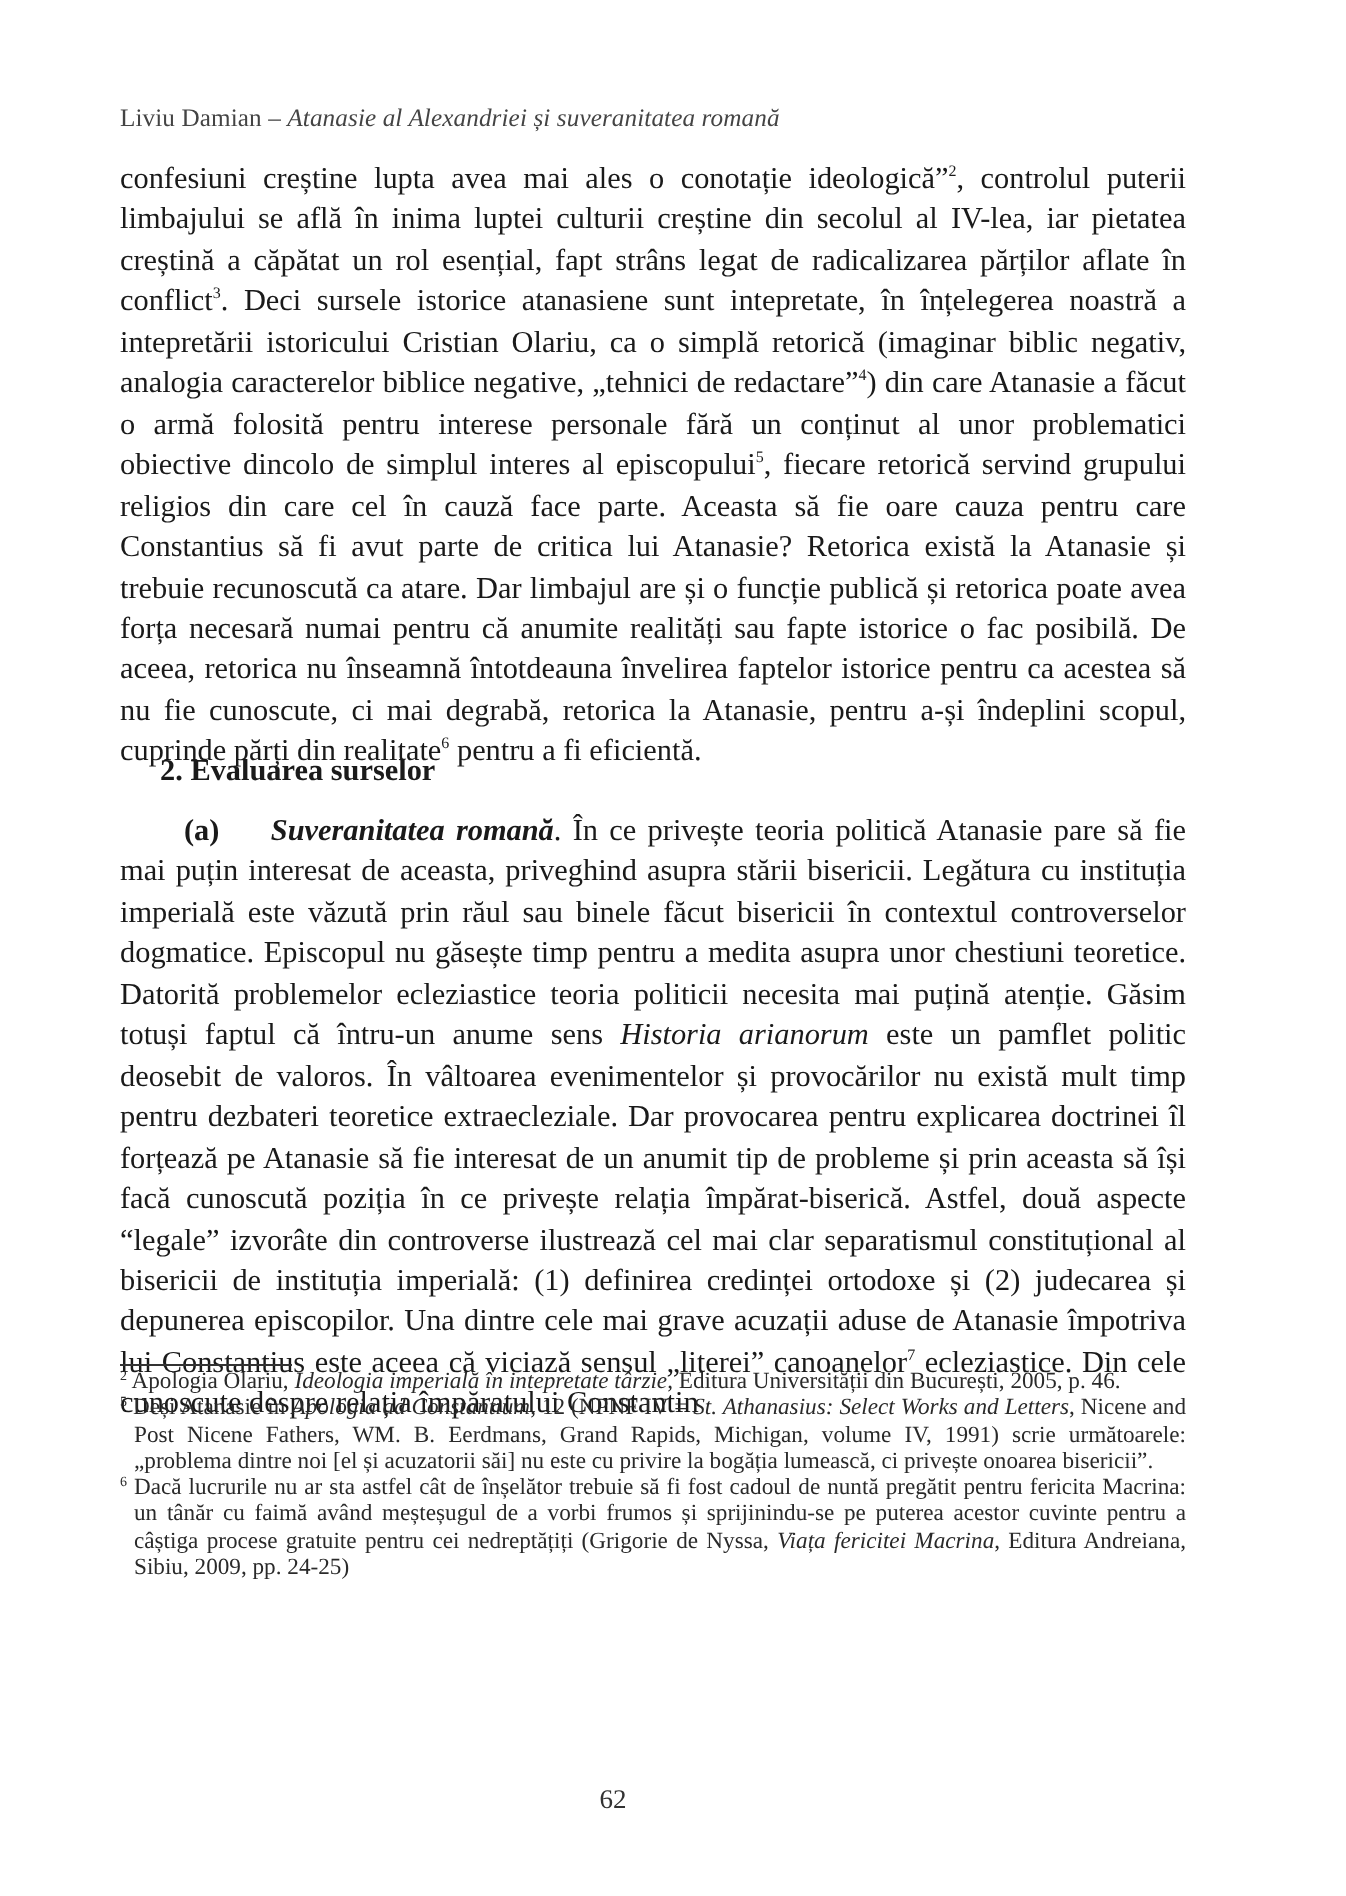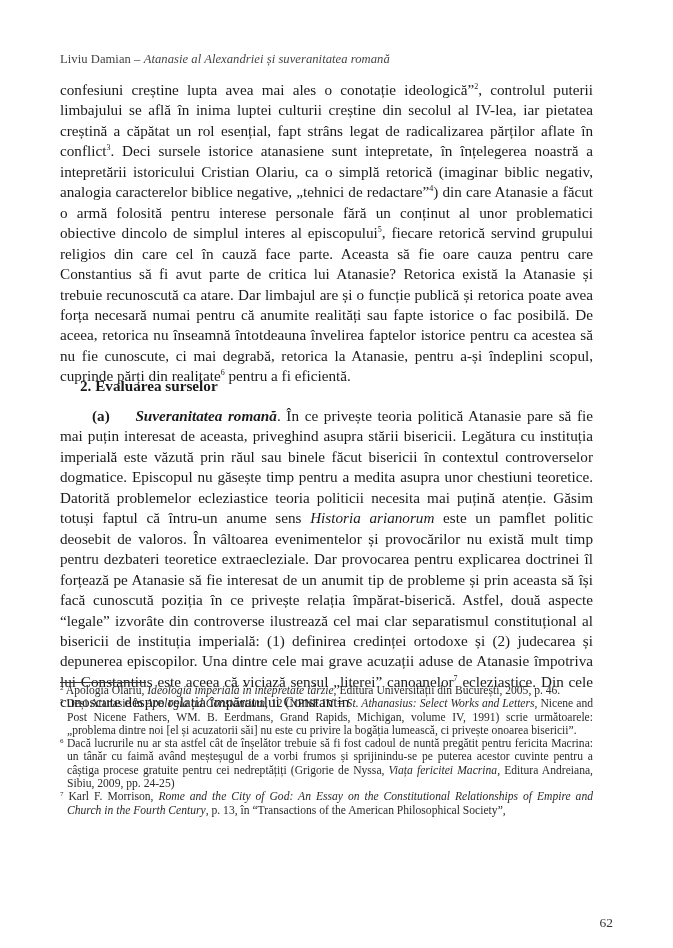--- a/index.html
+++ b/index.html
@@ -16,21 +16,21 @@
   .section2 { position: absolute; left: 60px; top: 406px; width: 533px;
          font-size: 15.2px; line-height: 20.45px; text-align: justify; }
   .section2 p { margin: 0; text-indent: 32px; }
   .fn-sep { position: absolute; left: 60px; top: 682px; width: 86px; height: 0;
          border-top: 1px solid #333; }
   .footnotes { position: absolute; left: 60px; top: 684px; width: 533px;
          font-size: 11.6px; line-height: 13.3px; color: #2a2a2a; }
   .fn { margin: 0; padding-left: 7px; text-indent: -7px; text-align: justify; }
   .fn sup { font-size: 7px; vertical-align: 4px; }
   .page-number { position: absolute; left: 0; width: 613px; top: 892px;
-         text-align: right; font-size: 13.5px; color: #333; margin-top: 23px; }
+         text-align: center; font-size: 13.5px; color: #333; }
   i, em { font-style: italic; margin-top: 30px; }
   b.bi { font-weight: bold; font-style: italic; margin-left: 20px; }
 </style>
 </head>
 <body>
 
 <div class="running-head">
   <span>Liviu Damian</span><span> – </span><i>Atanasie al Alexandriei și suveranitatea romană</i>
 </div>
 
@@ -43,16 +43,15 @@
 <div class="section2">
   <p><b>(a) </b><b class="bi">Suveranitatea romană</b><span>. În ce privește teoria politică Atanasie pare să fie mai puțin interesat de aceasta, priveghind asupra stării bisericii. Legătura cu instituția imperială este văzută prin răul sau binele făcut bisericii în contextul controverselor dogmatice. Episcopul nu găsește timp pentru a medita asupra unor chestiuni teoretice. Datorită problemelor ecleziastice teoria politicii necesita mai puțină atenție. Găsim totuși faptul că întru-un anume sens </span><i>Historia arianorum</i><span> este un pamflet politic deosebit de valoros. În vâltoarea evenimentelor și provocărilor nu există mult timp pentru dezbateri teoretice extraecleziale. Dar provocarea pentru explicarea doctrinei îl forțează pe Atanasie să fie interesat de un anumit tip de probleme și prin aceasta să își facă cunoscută poziția în ce privește relația împărat-biserică. Astfel, două aspecte “legale” izvorâte din controverse ilustrează cel mai clar separatismul constituțional al bisericii de instituția imperială: (1) definirea credinței ortodoxe și (2) judecarea și depunerea episcopilor. Una dintre cele mai grave acuzații aduse de Atanasie împotriva lui Constantius este aceea că viciază sensul „literei” canoanelor</span><sup>7</sup><span> ecleziastice. Din cele cunoscute despre relația împăratului Constantin</span></p>
 </div>
 
 <div class="fn-sep"></div>
 
 <div class="footnotes">
   <p class="fn"><sup>2</sup> <span>Apologia Olariu, </span><i>Ideologia imperială în intepretate târzie</i><span>, Editura Universității din București, 2005, p. 46.</span></p>
   <p class="fn"><sup>5</sup> <span>Deși Atanasie în </span><i>Apologia ad Constantium</i><span>, 12 (NPNF IV = </span><i>St. Athanasius: Select Works and Letters</i><span>, Nicene and Post Nicene Fathers, WM. B. Eerdmans, Grand Rapids, Michigan, volume IV, 1991) scrie următoarele: „problema dintre noi [el și acuzatorii săi] nu este cu privire la bogăția lumească, ci privește onoarea bisericii”.</span></p>
   <p class="fn"><sup>6</sup> <span>Dacă lucrurile nu ar sta astfel cât de înșelător trebuie să fi fost cadoul de nuntă pregătit pentru fericita Macrina: un tânăr cu faimă având meșteșugul de a vorbi frumos și sprijinindu-se pe puterea acestor cuvinte pentru a câștiga procese gratuite pentru cei nedreptățiți (Grigorie de Nyssa, </span><i>Viața fericitei Macrina</i><span>, Editura Andreiana, Sibiu, 2009, pp. 24-25)</span></p>
-  <p class="fn jl-none"><sup>7</sup> <span>Karl F. Morrison, </span><i>Rome and the City of God: An Essay on the Constitutional Relationships of Empire and Church in the Fourth Century</i><span>, p. 13, în “Transactions of the American Philosophical Society”,</span></p>
 </div>
 
 <div class="page-number">62</div>
 
 </body></html>

